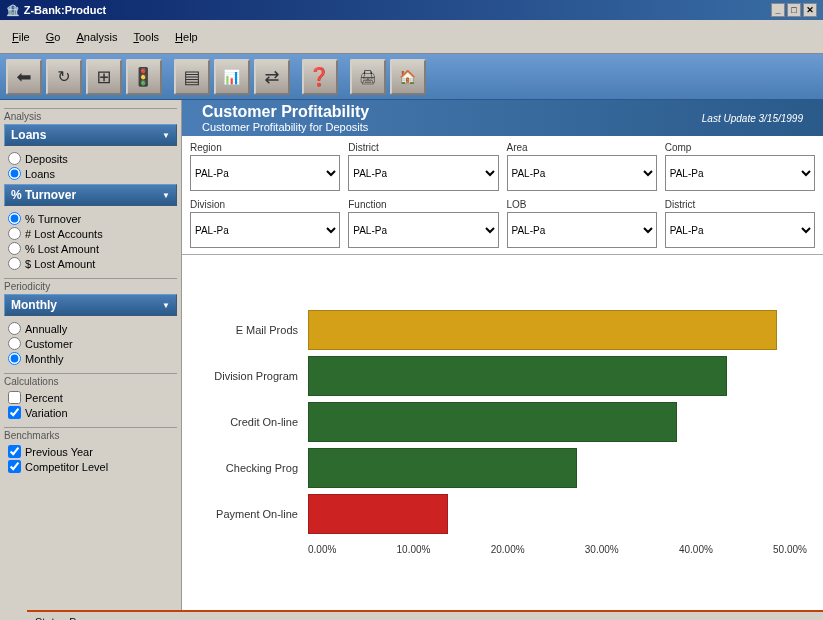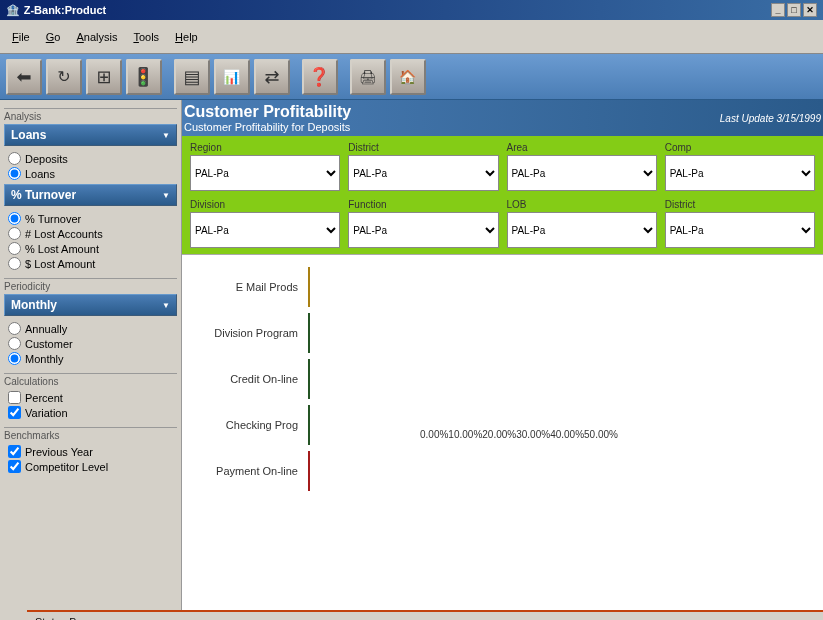--- a/index.html
+++ b/index.html
@@ -145,31 +145,31 @@
     .right-content {
       flex: 1;
       display: flex;
       flex-direction: column;
       overflow: hidden;
     }
 
     .content-header {
       background: linear-gradient(to right, #4a7db5, #2a5a8a);
       color: white;
-      padding: 3px 2px;
+      padding: 3px 20px;
       display: flex;
       justify-content: space-between;
       align-items: center;
     }
     .content-title { font-size: 16px; font-weight: bold; }
     .content-subtitle { font-size: 11px; }
     .last-update { font-size: 10px; font-style: italic; }
 
     .filter-row {
-      background: #84cc16;
+      background: #ffffff;
       padding: 4px 8px;
       display: flex;
       flex-wrap: wrap;
       gap: 4px 8px;
       border-bottom: 1px solid #aaa;
     }
     .filter-group {
       display: flex;
       flex-direction: column;
       gap: 2px;
@@ -195,22 +195,22 @@
       flex: 1;
       background: white;
       padding: 12px 16px;
       overflow: hidden;
     }
 
     .chart-container {
       width: 100%;
       height: 100%;
       display: flex;
-      flex-direction: row;
-      justify-content: flex-start;
+      flex-direction: column;
+      justify-content: center;
     }
 
     .bar-row {
       display: flex;
       align-items: center;
       margin-bottom: 6px;
     }
     .bar-label {
       width: 110px;
       text-align: right;

